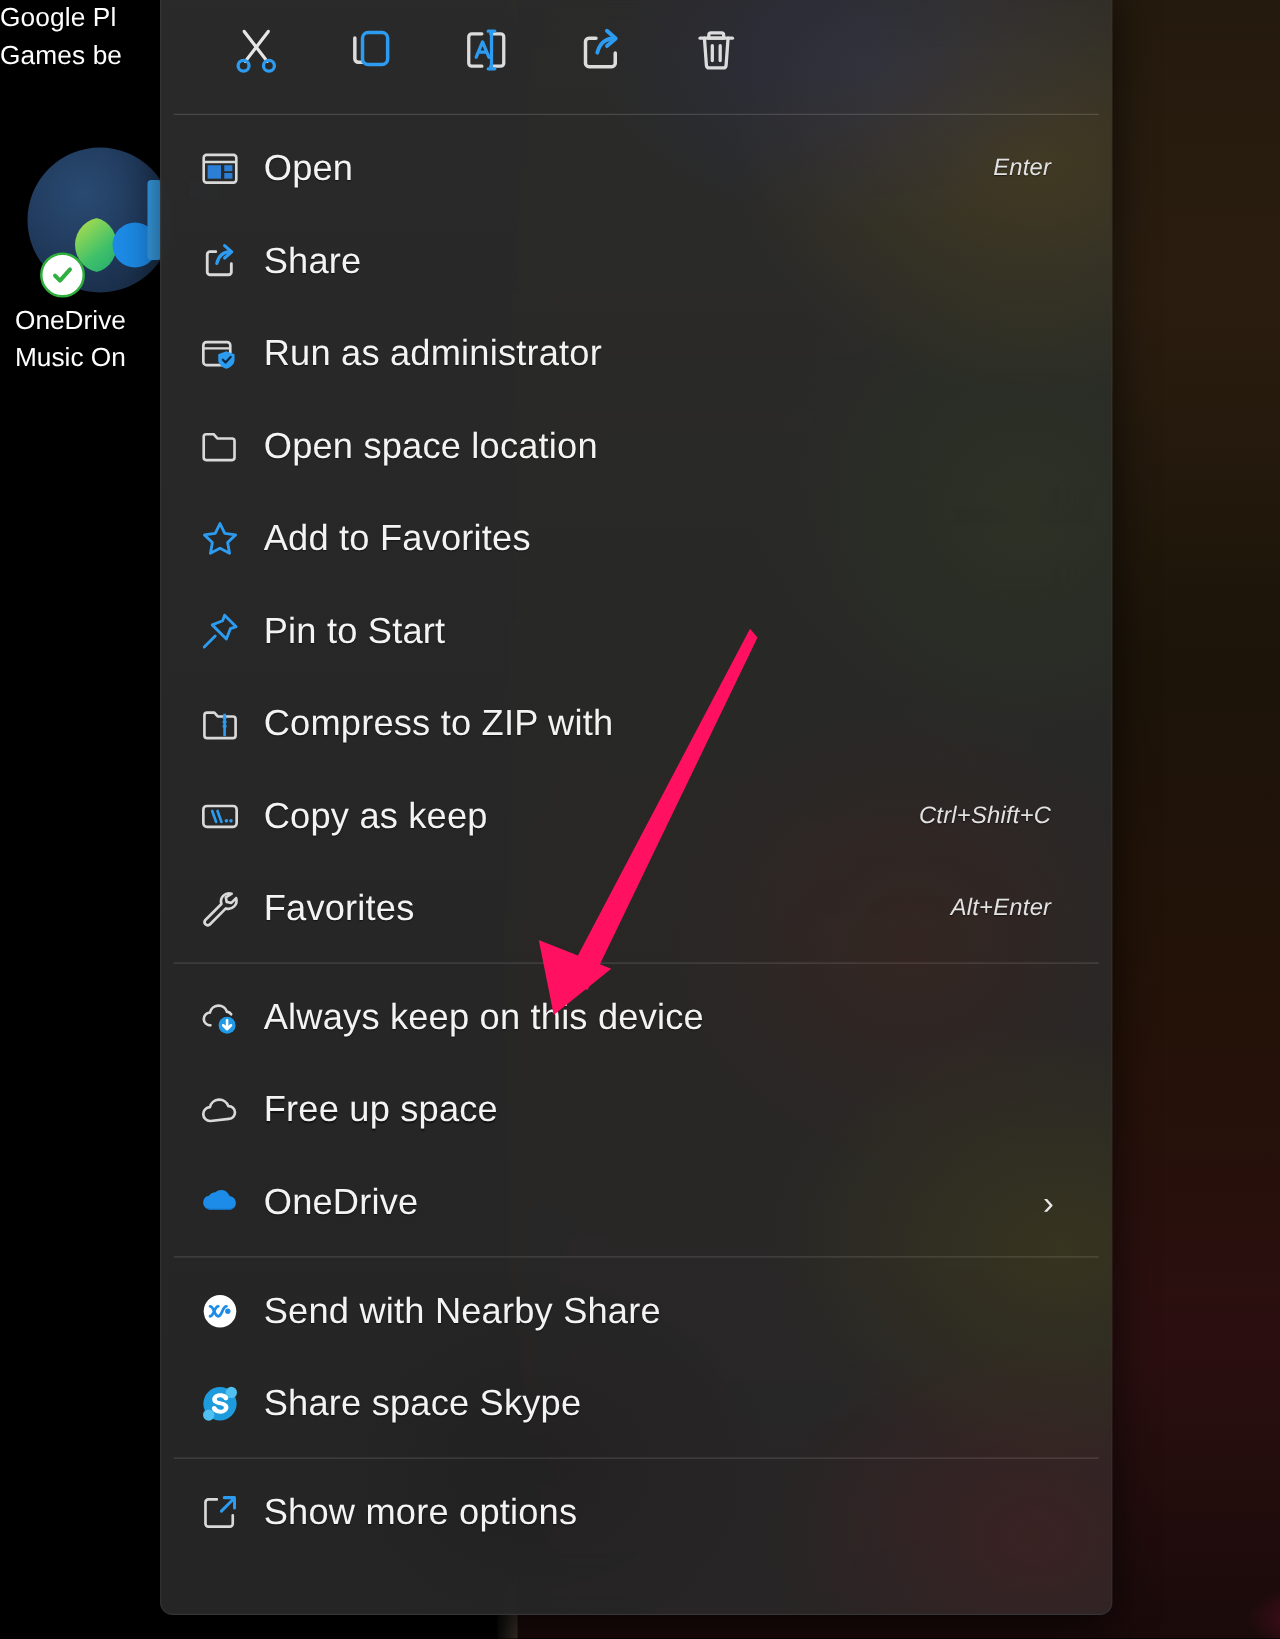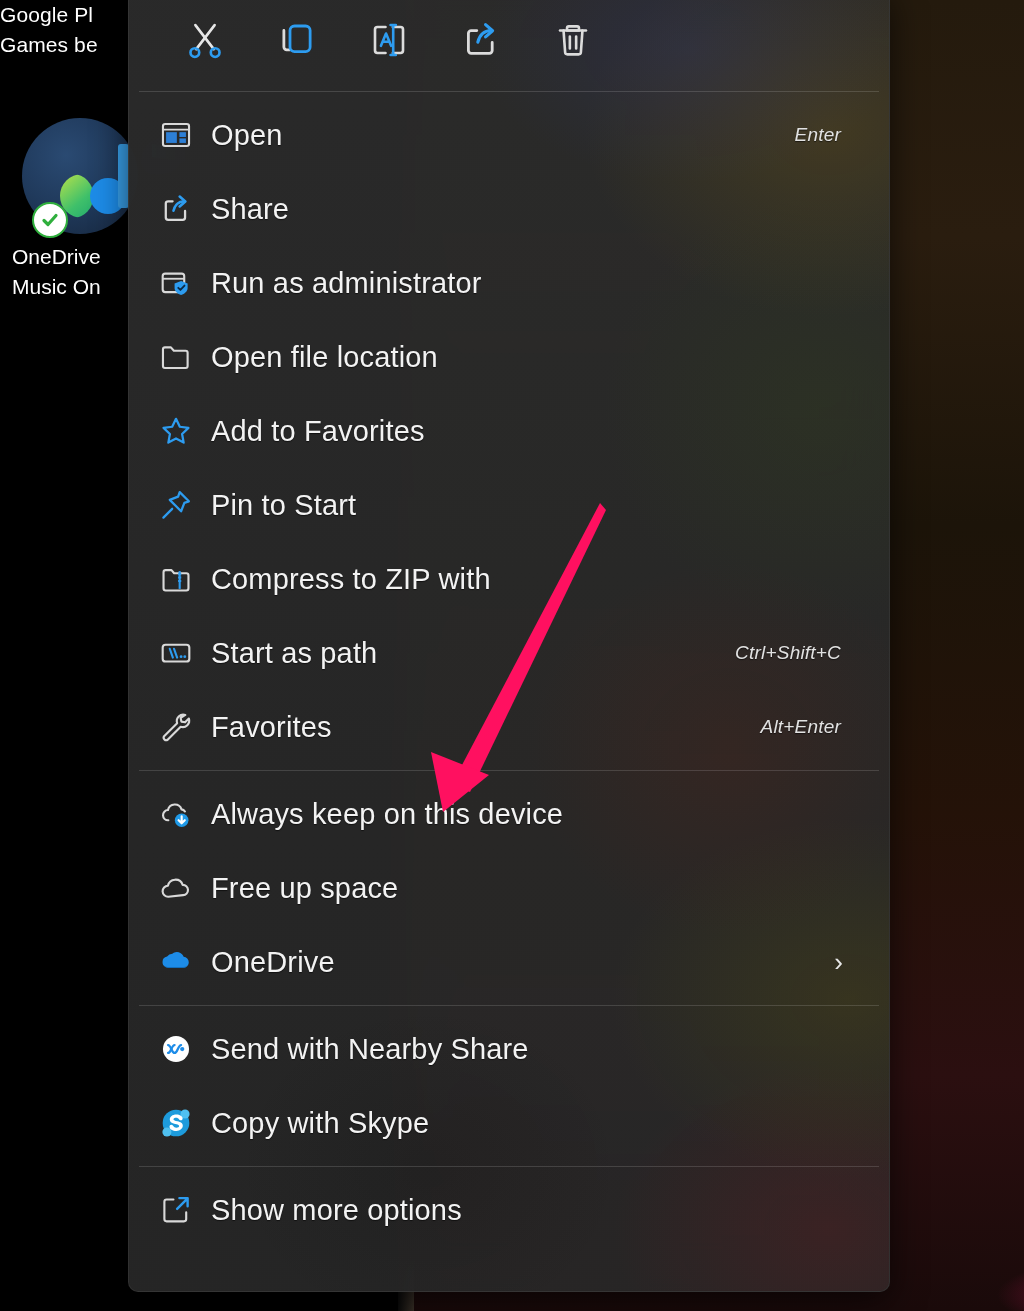--- a/index.html
+++ b/index.html
@@ -252,21 +252,21 @@
       <span class="cm-label">Run as administrator</span>
       <span class="cm-accel"></span>
     </div>
 
     <div class="cm-item">
       <span class="cm-ico">
         <svg width="34" height="34" viewBox="0 0 24 24" fill="none" stroke="#d9d9d9" stroke-width="1.5" stroke-linejoin="round">
           <path d="M2.8 18.4V6.6a1.4 1.4 0 0 1 1.4-1.4h4.2l2.1 2.4h8.3a1.4 1.4 0 0 1 1.4 1.4v9.4a1.4 1.4 0 0 1-1.4 1.4H4.2a1.4 1.4 0 0 1-1.4-1.4z"></path>
         </svg>
       </span>
-      <span class="cm-label">Open file location</span>
+      <span class="cm-label">Open space location</span>
       <span class="cm-accel"></span>
     </div>
 
     <div class="cm-item">
       <span class="cm-ico">
         <svg width="34" height="34" viewBox="0 0 24 24" fill="none" stroke="#2d9cf0" stroke-width="1.6" stroke-linejoin="round">
           <path d="M12 3.4l2.7 5.6 6.1.8-4.5 4.3 1.1 6.1L12 17.3l-5.4 2.9 1.1-6.1-4.5-4.3 6.1-.8z"></path>
         </svg>
       </span>
       <span class="cm-label">Add to Favorites</span>
@@ -298,21 +298,21 @@
 
     <div class="cm-item">
       <span class="cm-ico">
         <svg width="34" height="34" viewBox="0 0 24 24" fill="none">
           <rect x="2.6" y="6.2" width="18.8" height="11.8" rx="2" stroke="#d9d9d9" stroke-width="1.5"></rect>
           <path d="M7.6 9l2.2 6.2M10.6 9l2.2 6.2" stroke="#2d9cf0" stroke-width="1.5" stroke-linecap="round"></path>
           <circle cx="15.6" cy="14.6" r="1" fill="#2d9cf0"></circle>
           <circle cx="18.2" cy="14.6" r="1" fill="#2d9cf0"></circle>
         </svg>
       </span>
-      <span class="cm-label">Start as path</span>
+      <span class="cm-label">Copy as keep</span>
       <span class="cm-accel">Ctrl+Shift+C</span>
     </div>
 
     <div class="cm-item">
       <span class="cm-ico">
         <svg width="34" height="34" viewBox="0 0 24 24" fill="none" stroke="#d9d9d9" stroke-width="1.5" stroke-linecap="round" stroke-linejoin="round">
           <path d="M18.6 3.5a4.6 4.6 0 0 0-5.8 5.8L3.6 18.5a1.8 1.8 0 0 0 2.5 2.5l9.2-9.2a4.6 4.6 0 0 0 5.8-5.8l-2.7 2.7-2.6-.5-.5-2.6z"></path>
         </svg>
       </span>
       <span class="cm-label">Favorites</span>
@@ -377,21 +377,21 @@
 
     <div class="cm-item">
       <span class="cm-ico">
         <svg width="34" height="34" viewBox="0 0 24 24">
           <circle cx="12" cy="12" r="9.4" fill="#1d9bdc"></circle>
           <circle cx="18.4" cy="5.6" r="3.2" fill="#4fc0f0"></circle>
           <circle cx="5.6" cy="18.4" r="3.2" fill="#4fc0f0"></circle>
           <path d="M12.3 17.6c-2.7 0-4.9-1.3-4.9-3 0-.7.5-1.3 1.3-1.3 1.6 0 1.3 2.1 3.6 2.1 1.2 0 1.9-.6 1.9-1.2 0-.8-.7-1-1.8-1.3l-1.7-.4c-2-.5-3.1-1.4-3.1-3 0-2 1.9-3.5 4.6-3.5 2.5 0 4.5 1.2 4.5 2.8 0 .7-.5 1.3-1.3 1.3-1.4 0-1.3-1.8-3.3-1.8-1.2 0-1.9.5-1.9 1.1 0 .7.7.9 1.6 1.1l1.3.3c2.1.5 3.7 1.3 3.7 3.2 0 2-2 3.6-4.5 3.6z" fill="#ffffff"></path>
         </svg>
       </span>
-      <span class="cm-label">Copy with Skype</span>
+      <span class="cm-label">Share space Skype</span>
       <span class="cm-accel"></span>
     </div>
   </div>
 
   <div class="cm-sep"></div>
 
   <div class="cm-list">
     <div class="cm-item">
       <span class="cm-ico">
         <svg width="34" height="34" viewBox="0 0 24 24" fill="none">

